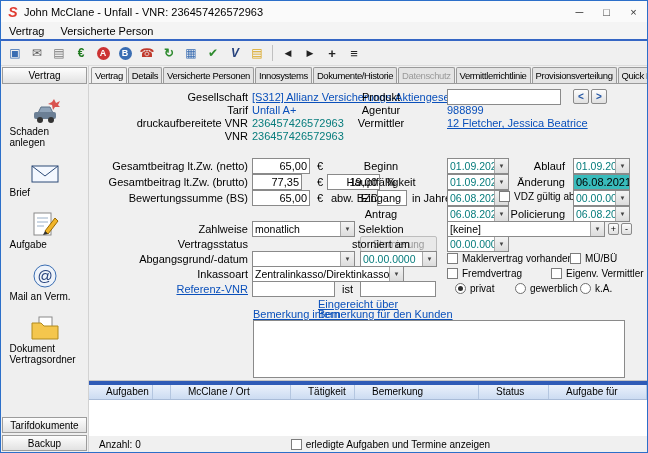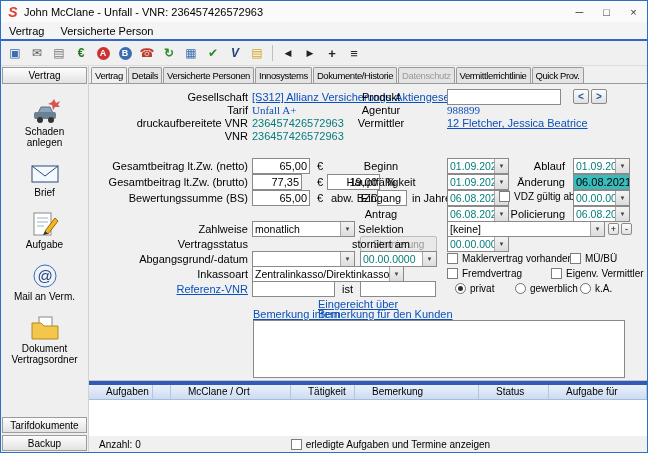--- a/index.html
+++ b/index.html
@@ -34,21 +34,21 @@
   .sep { width:1px; height:16px; background:#c0c0c0; margin:0 3px; }
 
   
   .main { flex:1; display:flex; min-height:0; }
 
   
   .sidebar { width:88px; flex:none; background:#efefef; border-right:1px solid #d2d2d2;
              display:flex; flex-direction:column; }
   .sb-header { height:17px; margin:1px; background:linear-gradient(#fdfdfd,#e2e2e2); border:1px solid #9c9c9c;
                display:flex; align-items:center; justify-content:center; font-size:10px; }
-  .sb-item { margin-top:13px; text-align:center; cursor:default; }
+  .sb-item { margin-top:13px; cursor:default; }
   .sb-item svg { display:block; margin:0 auto 2px; }
   .sb-label { font-size:10px; line-height:11px; width:70px; margin:0 auto; }
   .sb-spacer { flex:1; }
   .sb-btn { height:16px; margin:1px 1px 1px 1px; background:linear-gradient(#fdfdfd,#e2e2e2);
             border:1px solid #9c9c9c; display:flex; align-items:center; justify-content:center; font-size:10px; }
 
   
   .content { flex:1; display:flex; flex-direction:column; min-width:0; }
   .tabstrip { height:18px; display:flex; align-items:flex-end; padding-left:2px; border-bottom:1px solid #9a9a9a;
               white-space:nowrap; overflow:hidden; flex:none; }
@@ -57,21 +57,21 @@
   .tab.active { background:#f0f0f0; position:relative; top:1px; padding-bottom:3px; }
   .tab.disabled { color:#9a9a9a; }
 
   .panel { flex:1; position:relative; background:#f0f0f0; min-height:0; }
 
   .lbl  { position:absolute; left:0; width:159px; text-align:right; font-size:11px; line-height:12px; }
   .rlbl { position:absolute; left:230px; width:124px; text-align:center; font-size:11px; line-height:12px; }
   .rlbl2{ position:absolute; left:360px; width:116px; text-align:right; font-size:11px; line-height:12px; }
   .val  { position:absolute; font-size:11px; line-height:12px; white-space:nowrap; }
   .link { color:#0a50bb; text-decoration:underline; cursor:pointer; }
-  .blue { color:#0a50bb;font-family:Liberation Serif, serif; }
+  .blue { color:#0a50bb; }
   .teal { color:#067c7c; }
 
   .field { position:absolute; height:16px; background:#fff; border:1px solid #8a8a8a; font-size:11px;
            line-height:14px; padding:0 2px; white-space:nowrap; overflow:hidden; }
   .num { text-align:right; }
   .hl { background:#39bcbc; }
 
   .combo { position:absolute; height:16px; background:#fff; border:1px solid #8a8a8a; display:flex; align-items:stretch; }
   .combo .txt { flex:1; font-size:10.5px; line-height:14px; padding:0 2px; white-space:nowrap; overflow:hidden; }
   .combo .arrow { width:14px; flex:none; background:linear-gradient(#f4f4f4,#dcdcdc); border-left:1px solid #a8a8a8;
@@ -235,20 +235,21 @@
     <div class="content">
 
       <div class="tabstrip">
         <span class="tab active">Vertrag</span>
         <span class="tab">Details</span>
         <span class="tab">Versicherte Personen</span>
         <span class="tab">Innosystems</span>
         <span class="tab">Dokumente/Historie</span>
         <span class="tab disabled">Datenschutz</span>
         <span class="tab">Vermittlerrichtlinie</span>
+        <span class="tab">Provisionsverteilung</span>
         <span class="tab">Quick Prov.</span>
       </div>
 
       <div class="panel">
 
         <div class="lbl" style="top:7px">Gesellschaft</div>
         <div class="lbl" style="top:20px">Tarif</div>
         <div class="lbl" style="top:33px">druckaufbereitete VNR</div>
         <div class="lbl" style="top:46px">VNR</div>
         <div class="lbl" style="top:76px">Gesamtbeitrag lt.Zw. (netto)</div>

